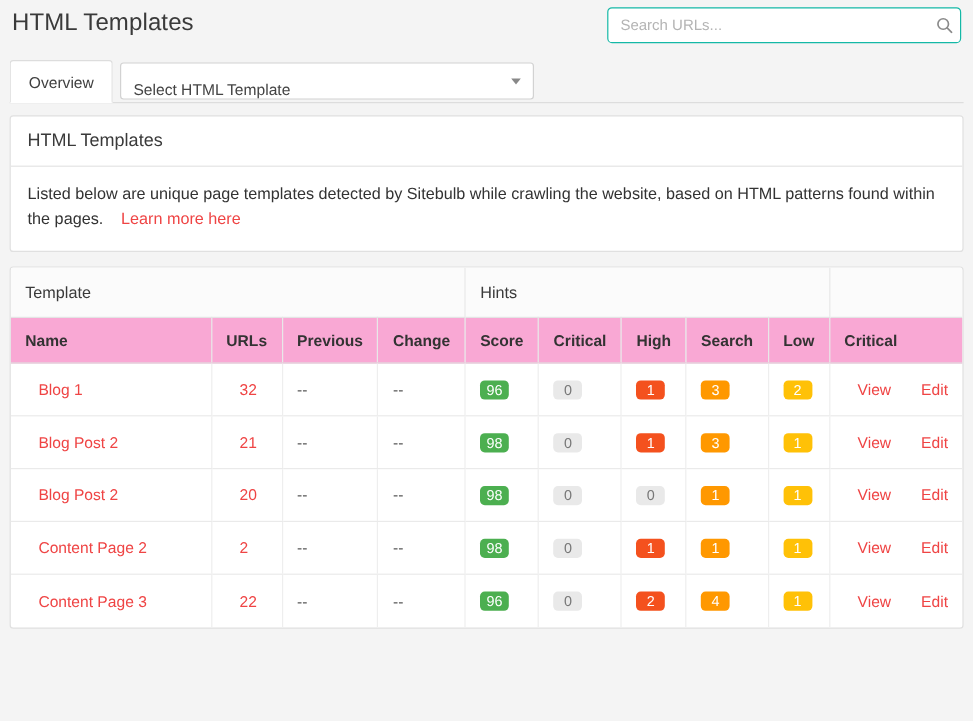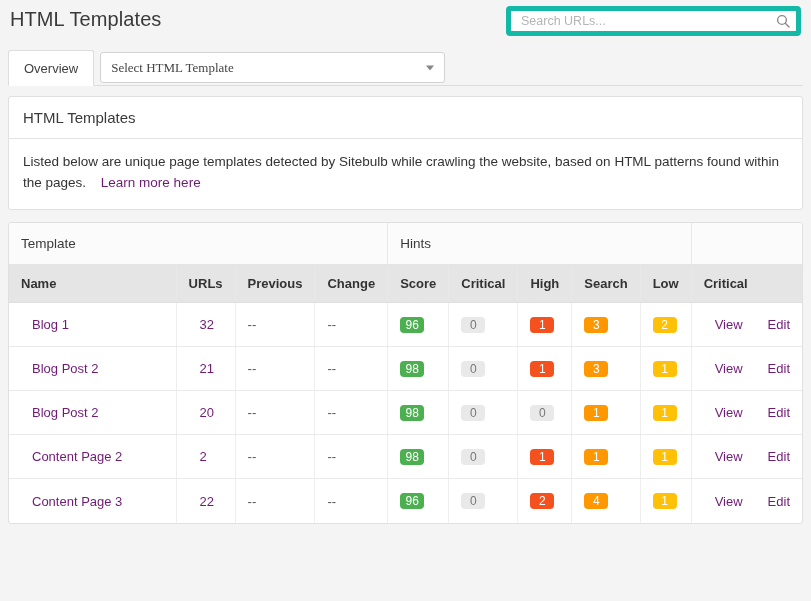--- a/index.html
+++ b/index.html
@@ -30,21 +30,21 @@
     color: #3a3a3a;
     letter-spacing: .1px;
   }
   .search-wrap {
     position: absolute;
     right: 10px;
     top: 6px;
     width: 295px;
     height: 30px;
     background: #fff;
-    border: 5px solid #14b8a6;
+    border: 1px solid #14b8a6;
     border-radius: 4px;
     display: flex;
     align-items: center;
   }
   .search-wrap input {
     flex: 1;
     border: 0;
     outline: 0;
     background: transparent;
     font-family: "Liberation Sans", sans-serif;
@@ -86,26 +86,25 @@
   .select-box {
     position: relative;
     width: 345px;
     margin-left: 6px;
     margin-top: 2px;
     margin-bottom: 2px;
     background: #fff;
     border: 1px solid #d2d2d2;
     border-radius: 3px;
     display: flex;
-    align-items: center;
+    align-items: flex-end;
     padding: 0 10px;
     font-size: 13px;
     color: #444;
     cursor: pointer;
-    font-family: Liberation Serif, serif;
   }
   .select-caret {
     position: absolute;
     right: 10px;
     top: 50%;
     transform: translateY(-50%);
     width: 0; height: 0;
     border-left: 4px solid transparent;
     border-right: 4px solid transparent;
     border-top: 5px solid #888;
@@ -146,21 +145,21 @@
     background: #fbfbfb;
     border-bottom: 1px solid #e4e4e4;
     height: 42px;
     font-weight: normal;
     font-size: 13.5px;
     color: #3a3a3a;
     text-align: left;
     padding: 0 12px;
   }
   thead tr.col-row th {
-    background: #e5e5e5;
+    background: #f9a8d4;
     border-bottom: 1px solid #e0e0e0;
     height: 38px;
     font-weight: bold;
     font-size: 13px;
     color: #333;
     text-align: left;
     padding: 0 12px;
     white-space: nowrap;
   }
   .vline { border-left: 1px solid #e8e8e8; }
@@ -168,21 +167,21 @@
     height: 44px;
     border-bottom: 1px solid #eaeaea;
     border-left: 1px solid #eeeeee;
     padding: 0 12px;
     font-size: 13px;
     color: #444;
     white-space: nowrap;
   }
   tbody td.first { border-left: 0; }
   tbody tr:last-child td { border-bottom: 0; }
-  a.link { color: #701a75; text-decoration: none; cursor: pointer; padding-left: 11px; }
+  a.link { color: #ef4444; text-decoration: none; cursor: pointer; padding-left: 11px; }
   td.dash { color: #555; }
 
   .badge {
     display: inline-flex;
     align-items: center;
     justify-content: center;
     min-width: 24px;
     height: 16px;
     padding: 0 5px;
     border-radius: 4px;

